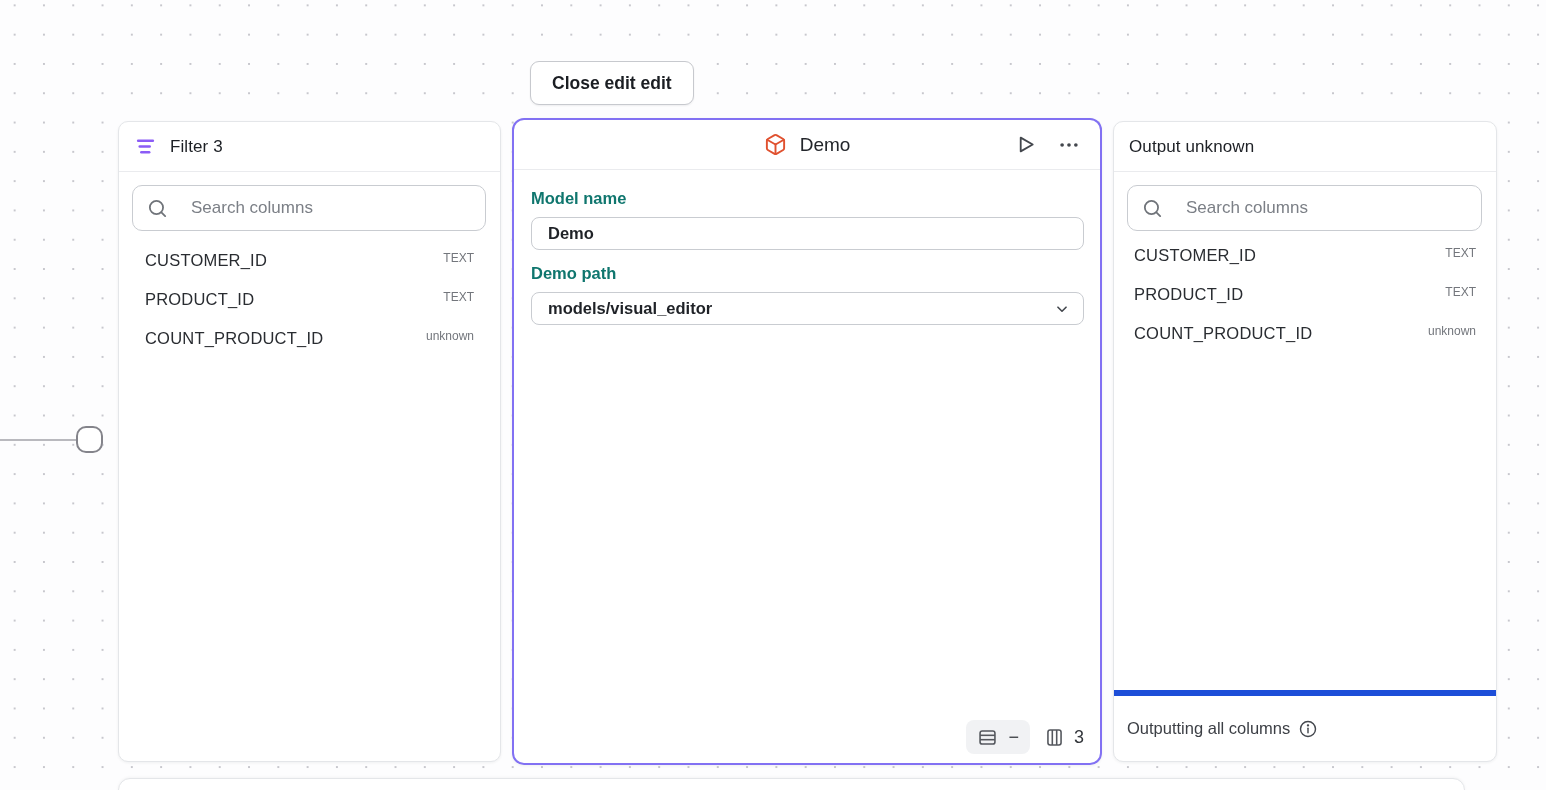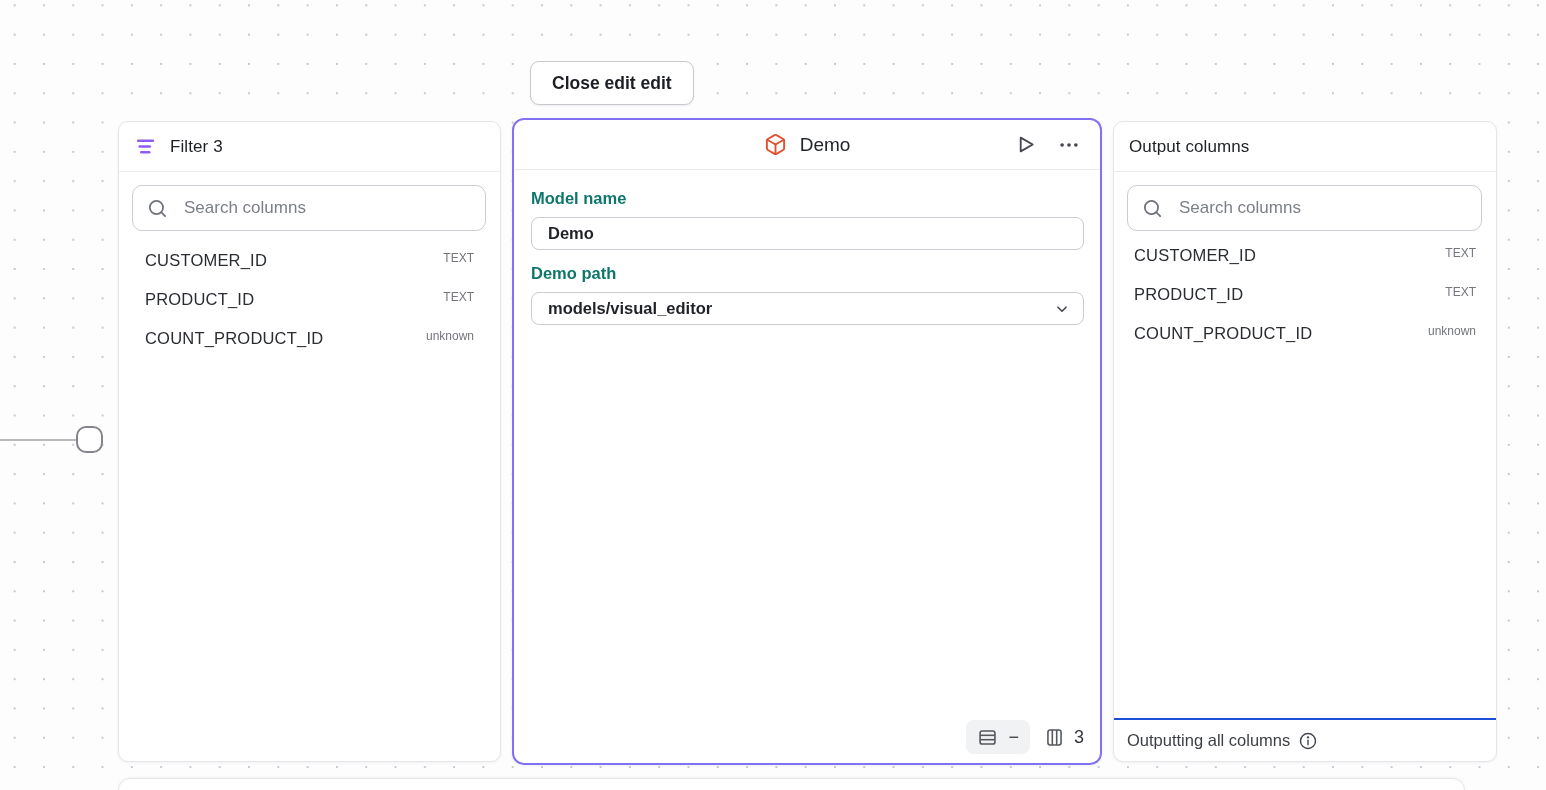--- a/index.html
+++ b/index.html
@@ -36,21 +36,21 @@
     color:#1d2025;
     letter-spacing:.1px;
   }
   .search-box{
     margin:13px 14px 6px 13px;
     height:46px;
     border:1px solid #c9ccd1;
     border-radius:10px;
     display:flex;
     align-items:center;
-    gap:14px;
+    gap:21px;
     padding:0 14px;
     box-sizing:border-box;
     background:#fff;
   }
   .search-box input{
     border:none;outline:none;
     flex:1;
     font-family:inherit;
     font-size:17px;
     color:#2a2d32;
@@ -199,25 +199,25 @@
   .stat-value{
     font-size:18px;
     color:#34373c;
   }
 
   
   .output-footer{
     position:absolute;
     left:0;right:0;bottom:0;
     height:41px;
-    border-top:2px solid #1d4ed8;
+    border-top:6px solid #1d4ed8;
     display:flex;
     align-items:center;
     gap:8px;
-    padding:0 13px;
+    padding:12px 13px;
   }
   .output-footer-text{
     font-size:16.5px;
     color:#3c3f45;
   }
 
   
   .bottom-strip{
     position:absolute;
     left:118px;top:778px;
@@ -336,21 +336,21 @@
           <line x1="14.5" y1="3.5" x2="14.5" y2="20.5"></line>
         </svg>
       </span>
       <span class="stat-value">3</span>
     </span>
   </div>
 </div>
 
 <div class="panel pad-narrow" style="left:1113px;top:121px;width:384px;height:641px;">
   <div class="panel-header" style="padding:0 15px;">
-    <span class="panel-title">Output columns</span>
+    <span class="panel-title">Output unknown</span>
   </div>
   <div class="search-box">
     <span>
       <svg width="21" height="21" viewBox="0 0 20 20" fill="none" stroke="#6f7379" stroke-width="1.7" stroke-linecap="round">
         <circle cx="9" cy="9" r="6.3"></circle>
         <line x1="13.7" y1="13.7" x2="17.3" y2="17.3"></line>
       </svg>
     </span>
     <input type="text" placeholder="Search columns" style="">
   </div>

